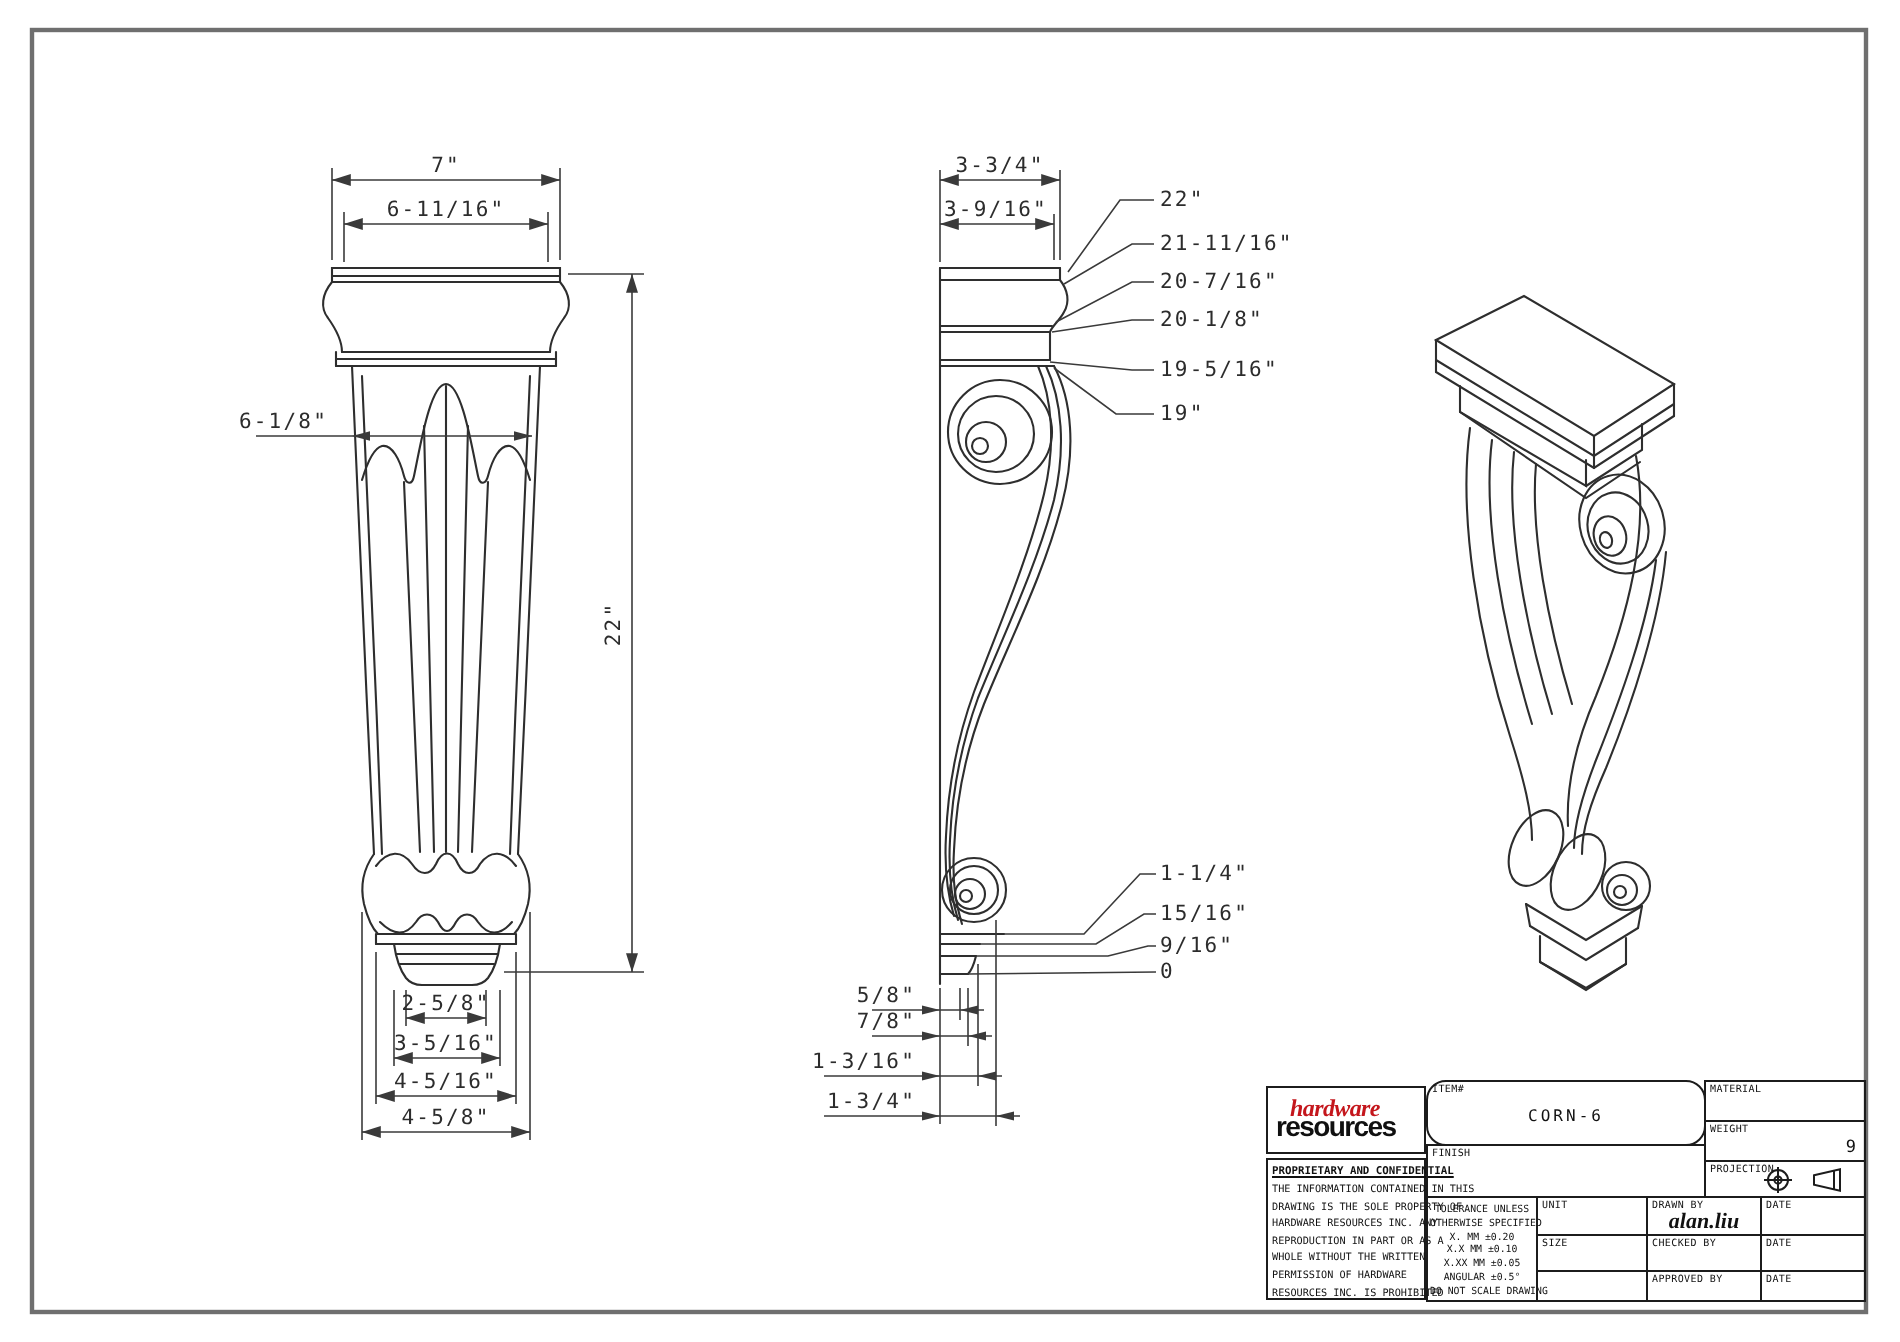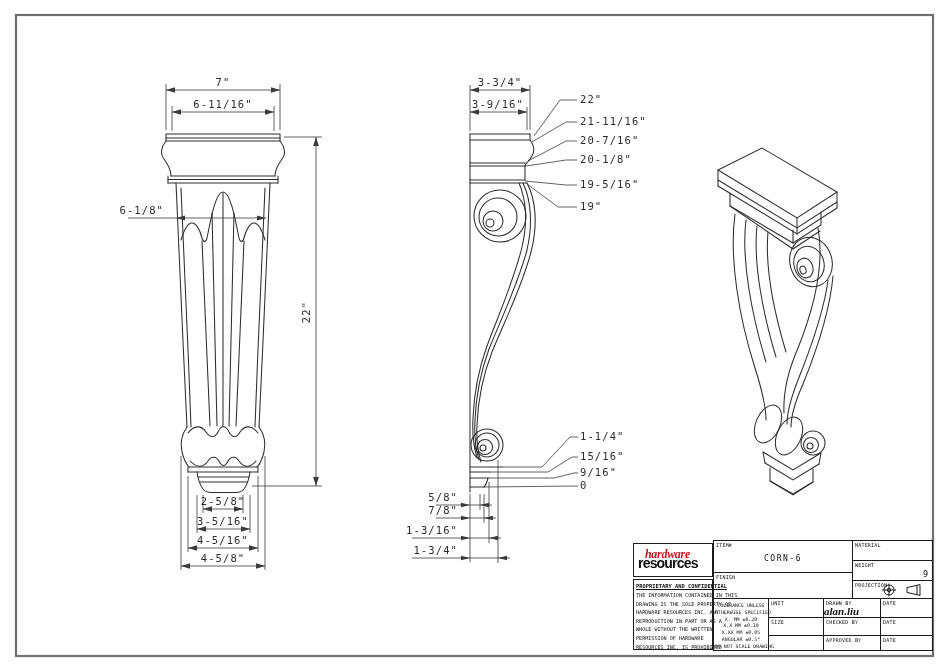--- a/index.html
+++ b/index.html
@@ -22,21 +22,21 @@
   .logo-res{color:#101010;font-family:"Liberation Sans",sans-serif;font-weight:700;font-size:14px;
            line-height:15px;letter-spacing:-.8px;}
   .prop-box{padding:2px 2px;}
   .prop-title{font-size:5.4px;font-weight:700;color:#111;text-decoration:underline;
               font-family:"DejaVu Sans Mono",monospace;line-height:9px;white-space:nowrap;}
   .prop-line{font-size:5.1px;color:#111;font-family:"DejaVu Sans Mono",monospace;line-height:8.6px;white-space:nowrap;}
   .tol-box{padding:3px 1px 0 1px;text-align:center;}
   .tol-line{font-size:4.9px;color:#111;font-family:"DejaVu Sans Mono",monospace;line-height:6.8px;white-space:nowrap;}
   .weight-val{position:absolute;right:4px;bottom:1px;font-size:8.5px;color:#111;
               font-family:"DejaVu Sans Mono",monospace;}
-  .drawn-val{position:absolute;left:0;right:0;bottom:0px;text-align:left;
+  .drawn-val{position:absolute;left:0;right:0;bottom:0px;text-align:center;
              font-family:"Liberation Serif",serif;font-style:italic;font-weight:700;font-size:11px;color:#111;}
   .proj-sym{position:absolute;right:3px;bottom:1px;}
   .proj-sym circle,.proj-sym line,.proj-sym path{fill:none;stroke:#1c1c1c;stroke-width:1;}
 </style>
 </head>
 <body>
 
 <div class="page">
 
 <svg class="art" width="950" height="671" viewBox="0 0 950 671">
@@ -247,21 +247,21 @@
     <div class="prop-title">PROPRIETARY AND CONFIDENTIAL</div>
     <div class="prop-line">THE INFORMATION CONTAINED IN THIS</div>
     <div class="prop-line">DRAWING IS THE SOLE PROPERTY OF</div>
     <div class="prop-line">HARDWARE RESOURCES INC.  ANY</div>
     <div class="prop-line">REPRODUCTION IN PART OR AS A</div>
     <div class="prop-line">WHOLE  WITHOUT THE WRITTEN</div>
     <div class="prop-line">PERMISSION OF HARDWARE</div>
     <div class="prop-line">RESOURCES INC. IS PROHIBITED</div>
   </div>
 
-  <div class="tb-cell" style="left:713px;top:540px;width:140px;height:33px;">
+  <div class="tb-cell" style="left:713px;top:540px;width:140px;height:33px;border-radius:10px;">
     <span class="tb-label">ITEM#</span>
     <span class="tb-value-center">CORN-6</span>
   </div>
 
   <div class="tb-cell" style="left:713px;top:572px;width:140px;height:27px;">
     <span class="tb-label">FINISH</span>
   </div>
 
   <div class="tb-cell" style="left:852px;top:540px;width:81px;height:21px;">
     <span class="tb-label">MATERIAL</span>

